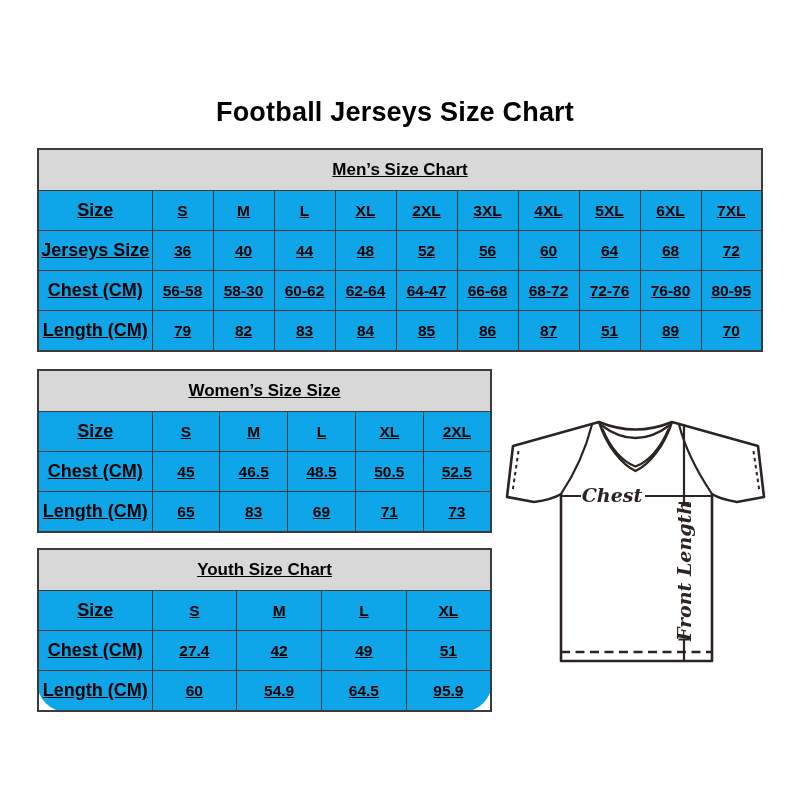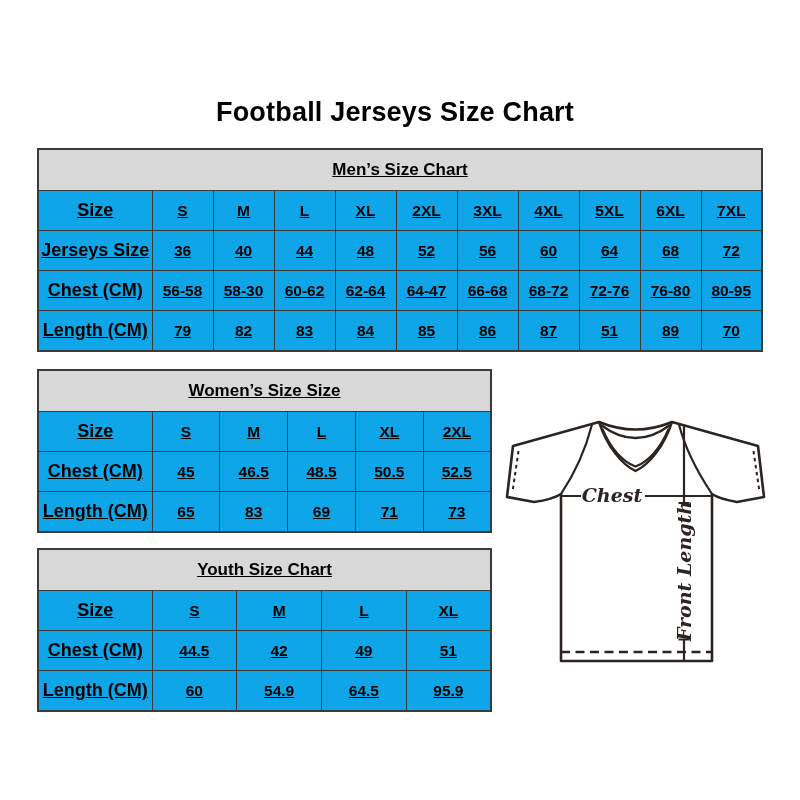--- a/index.html
+++ b/index.html
@@ -20,21 +20,21 @@
     border:1.5px solid #3b3b3b;text-align:center;vertical-align:middle;
     font-weight:bold;padding:0;overflow:hidden;white-space:nowrap;
   }
   table.size-table th.tbl-title{
     background:#d8d8d8;height:40px;font-size:17px;
   }
   table.size-table td{height:39px;font-size:15.5px;}
   table.size-table td.row-label{font-size:18px;}
   #mens-table{left:37px;top:148px;width:726px;}
   #womens-table{left:37px;top:369px;width:455px;}
-  #youth-table{left:37px;top:548px;width:455px;}
+  #youth-table{left:37px;top:548px;width:455px;border-radius:30px;}
   #jersey-diagram{position:absolute;left:502px;top:404px;}
   .measure-text{
     font-family:"DejaVu Serif","Liberation Serif",serif;
     font-style:italic;font-weight:bold;fill:#2c2420;
   }
 </style>
 </head>
 <body>
 
 <div class="page-title">Football Jerseys Size Chart</div>
@@ -172,21 +172,21 @@
     <tbody>
       <tr>
         <td class="row-label">Size</td>
         <td>S</td>
         <td>M</td>
         <td>L</td>
         <td>XL</td>
       </tr>
       <tr>
         <td class="row-label">Chest (CM)</td>
-        <td>44.5</td>
+        <td>27.4</td>
         <td>42</td>
         <td>49</td>
         <td>51</td>
       </tr>
       <tr>
         <td class="row-label">Length (CM)</td>
         <td>60</td>
         <td>54.9</td>
         <td>64.5</td>
         <td>95.9</td>

